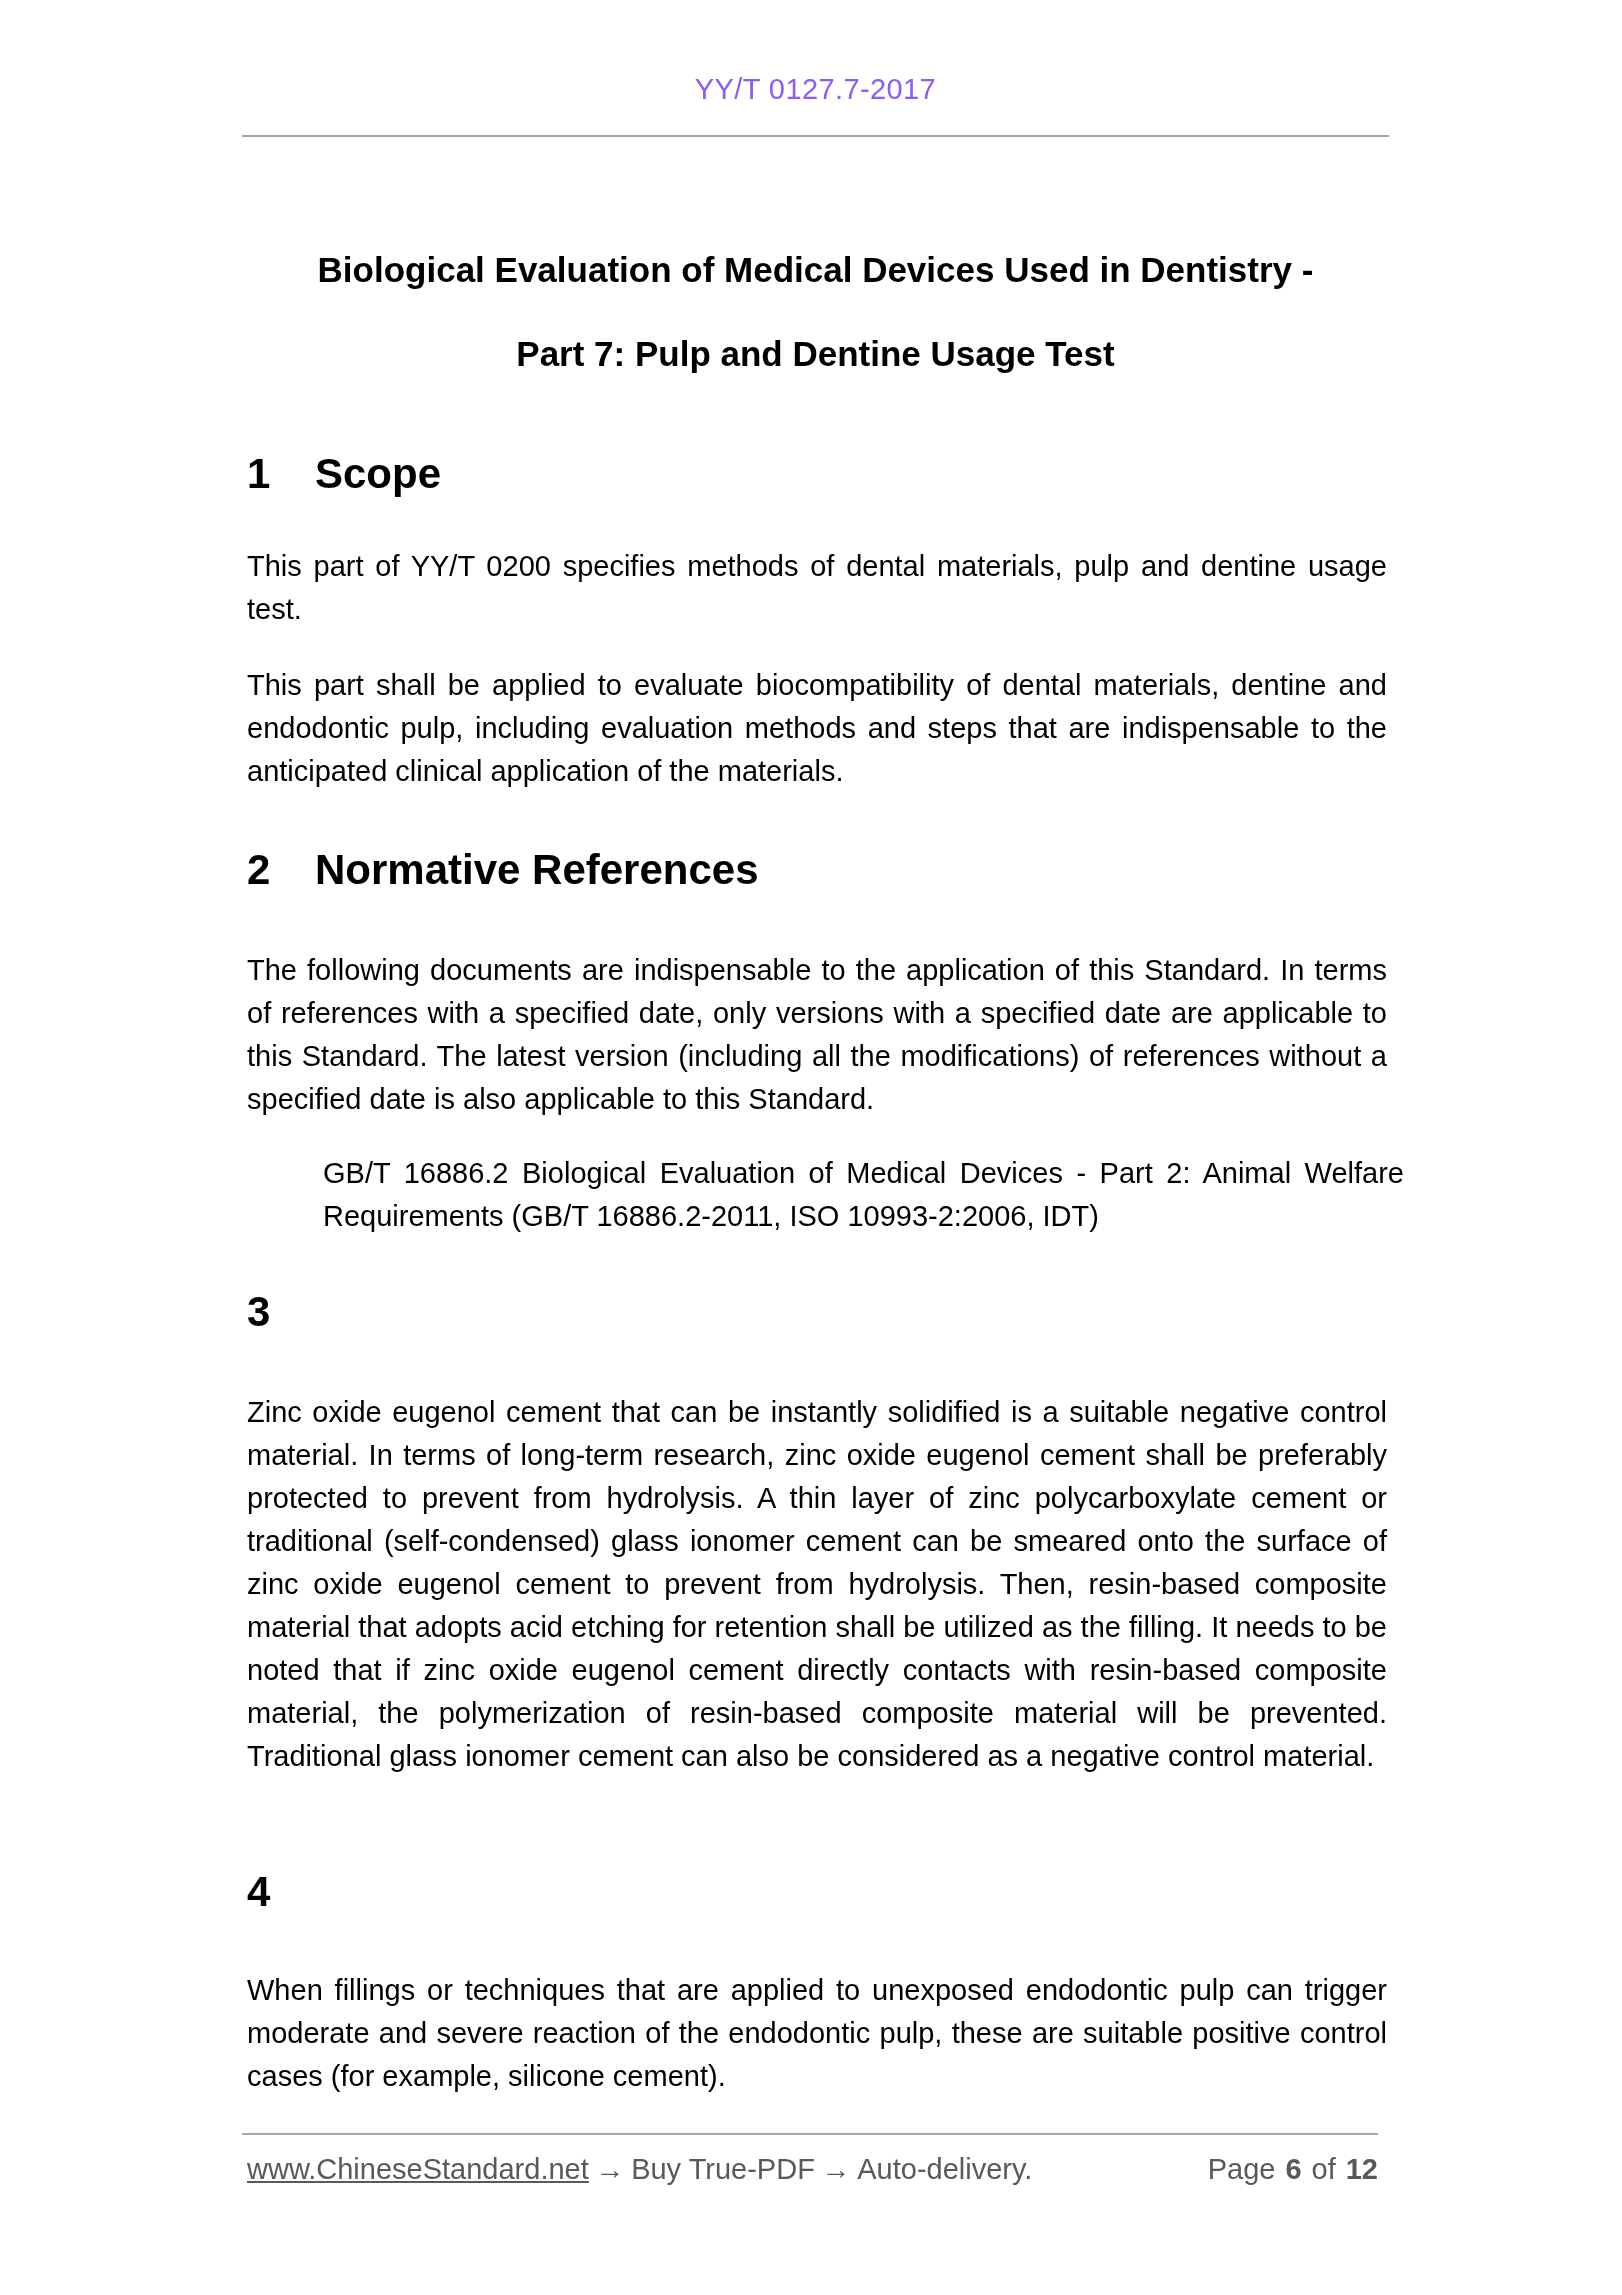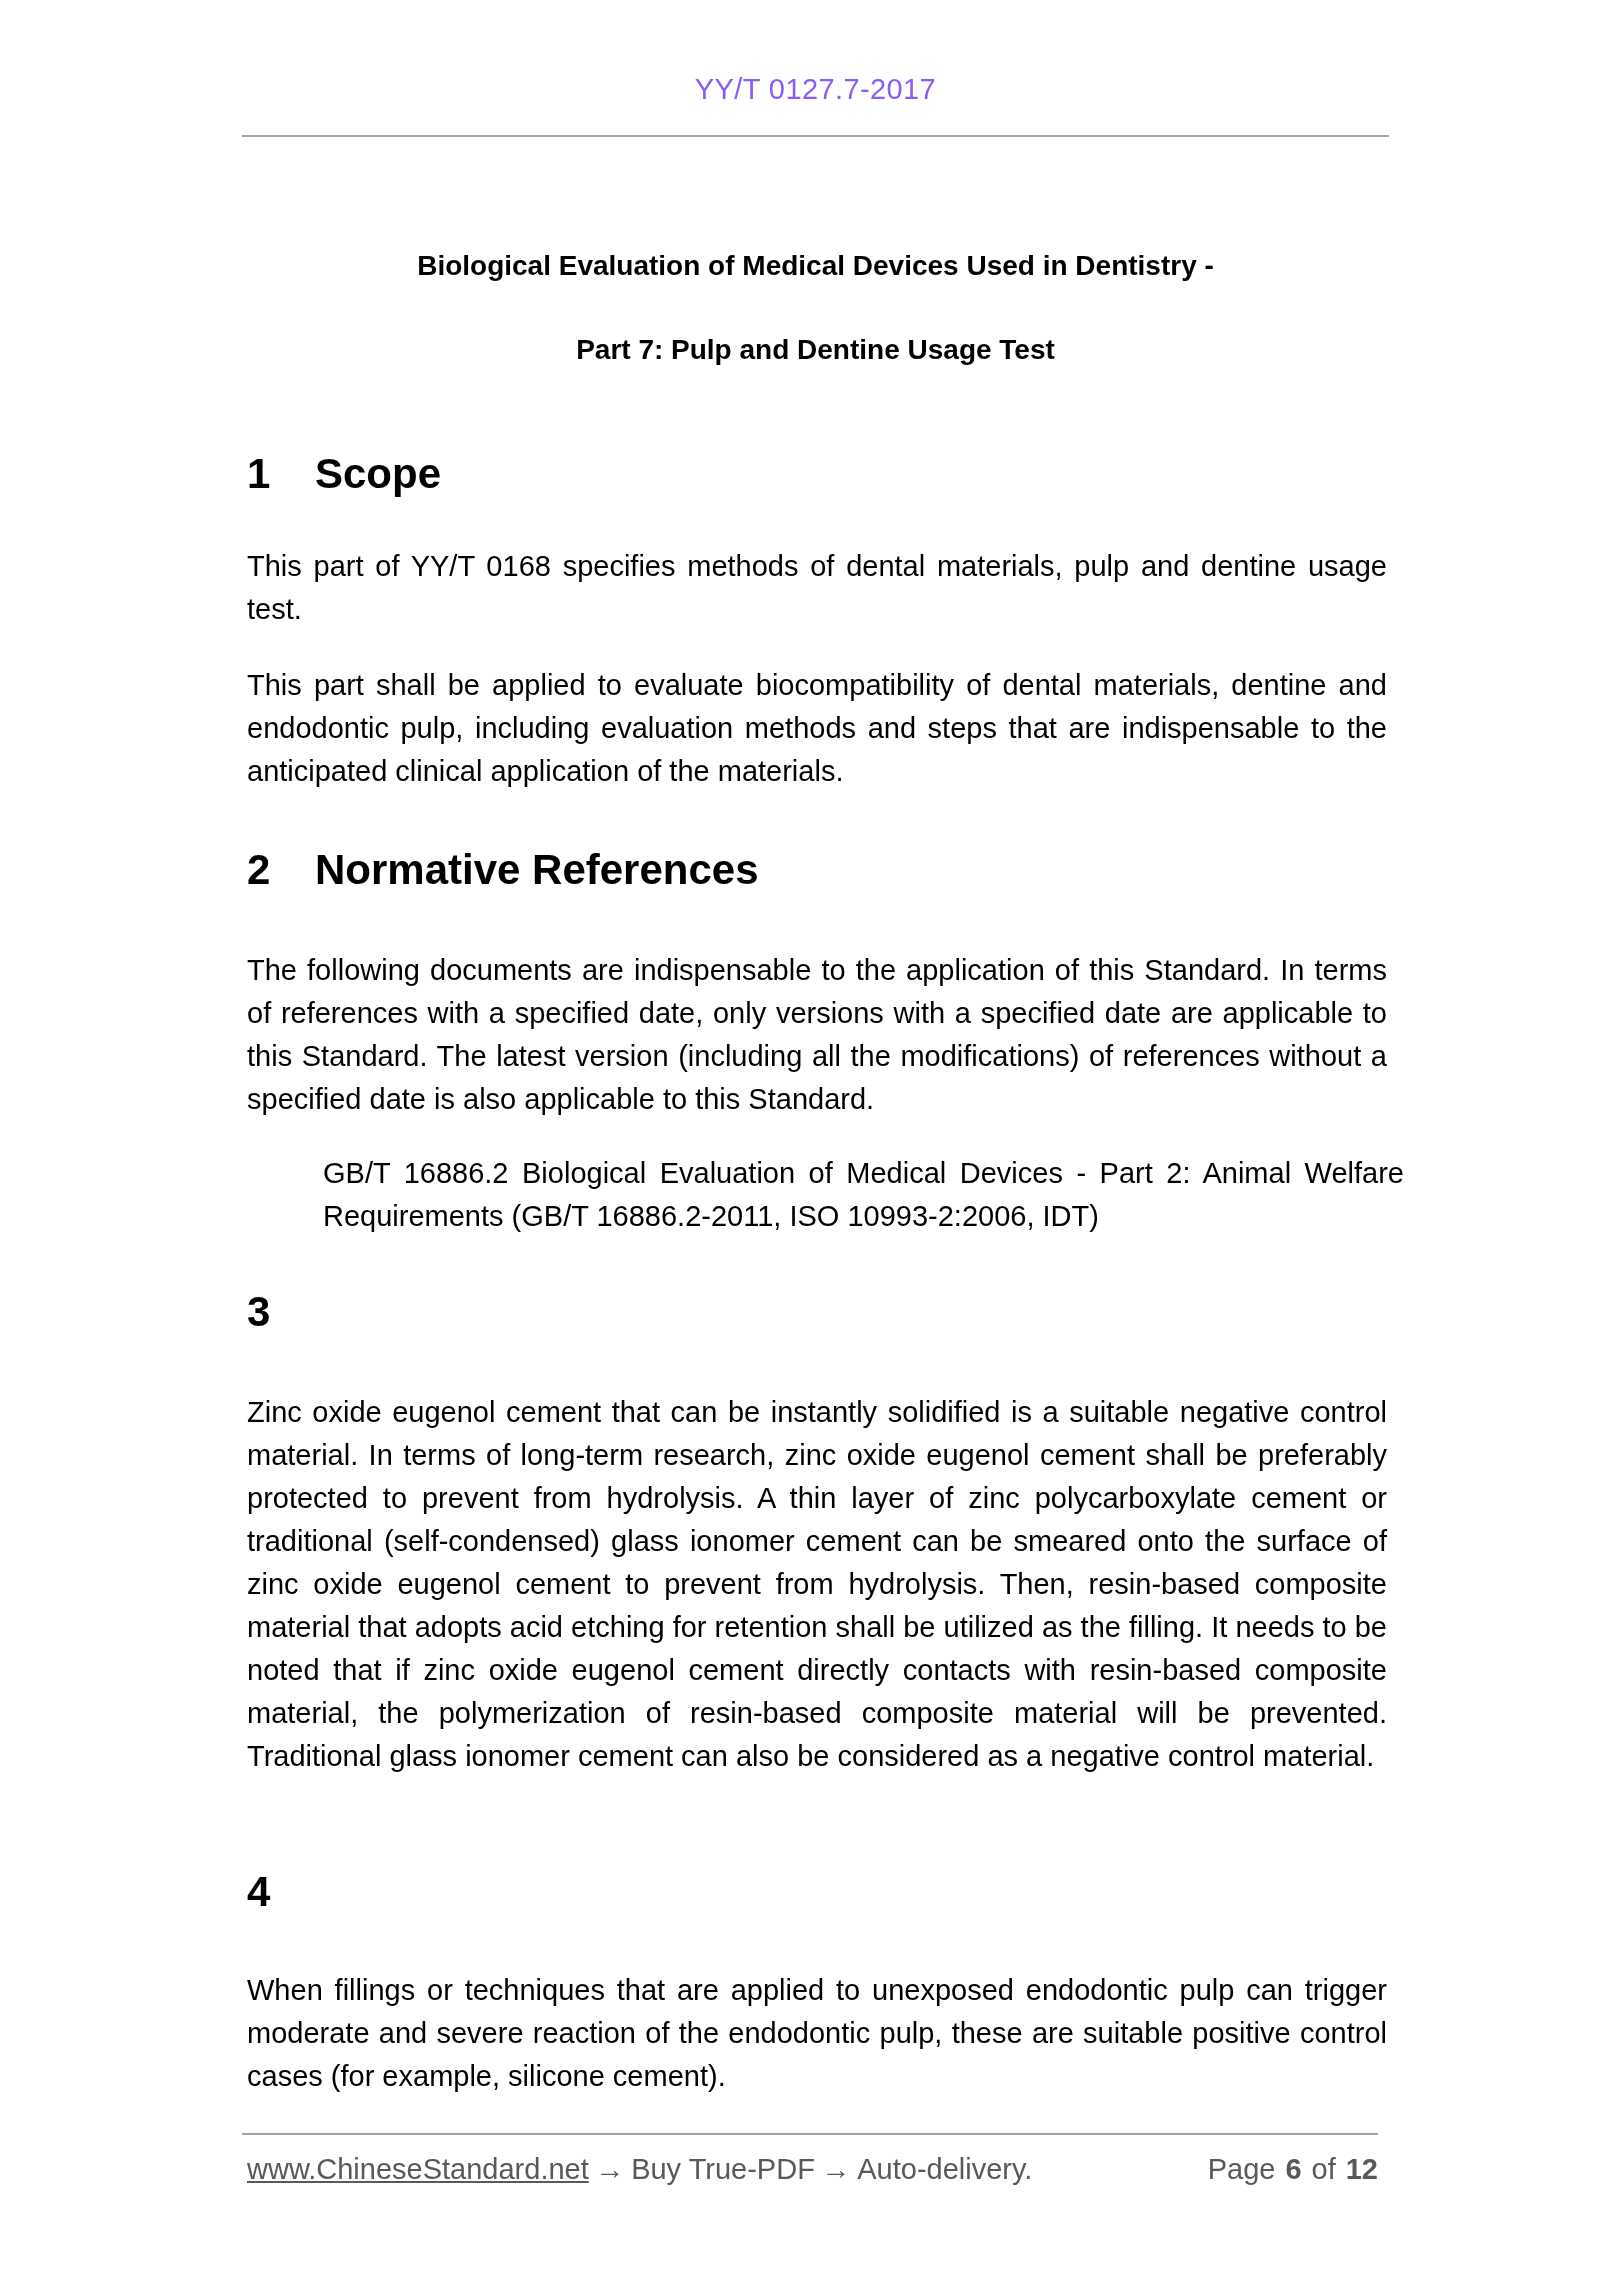--- a/index.html
+++ b/index.html
@@ -34,21 +34,21 @@
   }
   .rule.top { top: 135px; }
   .rule.bottom { top: 2133px; width: 1136px; }
 
   .doc-title {
     position: absolute;
     left: 242px;
     width: 1147px;
     text-align: center;
     font-weight: bold;
-    font-size: 28px;
+    font-size: 35px;
   }
   .doc-title.l1 { top: 250px; }
   .doc-title.l2 { top: 334px; }
 
   .heading {
     position: absolute;
     left: 247px;
     font-weight: bold;
     font-size: 42px;
     display: flex;
@@ -100,21 +100,21 @@
 <div class="page-header">YY/T 0127.7-2017</div>
 <div class="rule top"></div>
 
 <div class="doc-title l1">Biological Evaluation of Medical Devices Used in Dentistry -</div>
 <div class="doc-title l2">Part 7: Pulp and Dentine Usage Test</div>
 
 <div class="heading" style="top:450px;">
   <span class="num">1</span>
   <span>Scope</span>
 </div>
-<div class="para" style="top:545px;">This part of YY/T 0168 specifies methods of dental materials, pulp and dentine usage test.</div>
+<div class="para" style="top:545px;">This part of YY/T 0200 specifies methods of dental materials, pulp and dentine usage test.</div>
 <div class="para" style="top:664px;">This part shall be applied to evaluate biocompatibility of dental materials, dentine and endodontic pulp, including evaluation methods and steps that are indispensable to the anticipated clinical application of the materials.</div>
 
 <div class="heading" style="top:846px;">
   <span class="num">2</span>
   <span>Normative References</span>
 </div>
 <div class="para" style="top:949px;">The following documents are indispensable to the application of this Standard. In terms of references with a specified date, only versions with a specified date are applicable to this Standard. The latest version (including all the modifications) of references without a specified date is also applicable to this Standard.</div>
 <div class="para indent" style="top:1152px;">GB/T 16886.2 Biological Evaluation of Medical Devices - Part 2: Animal Welfare Requirements (GB/T 16886.2-2011, ISO 10993-2:2006, IDT)</div>
 
 <div class="heading" style="top:1288px;">

